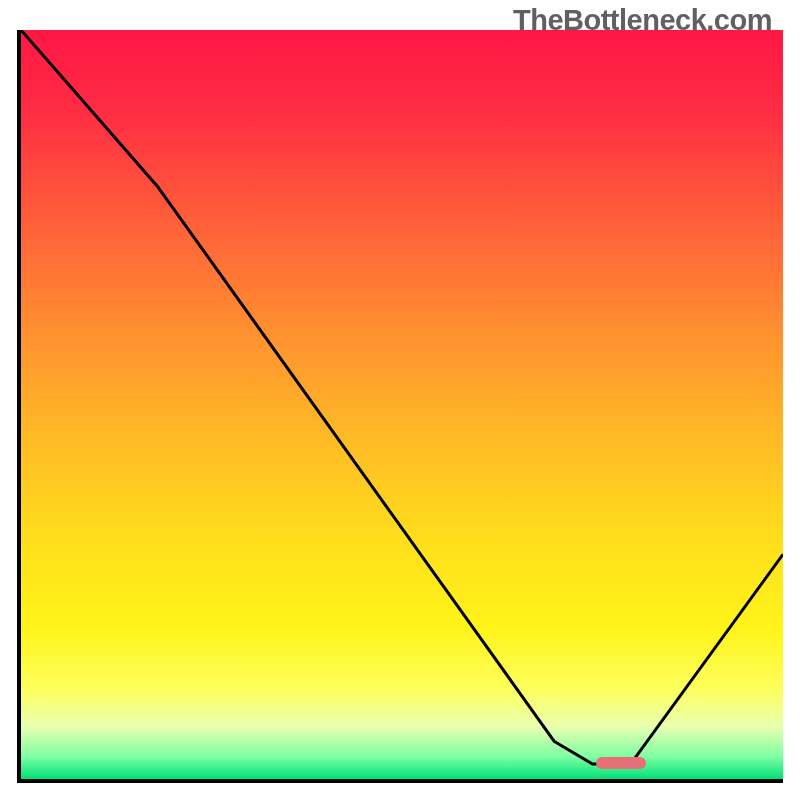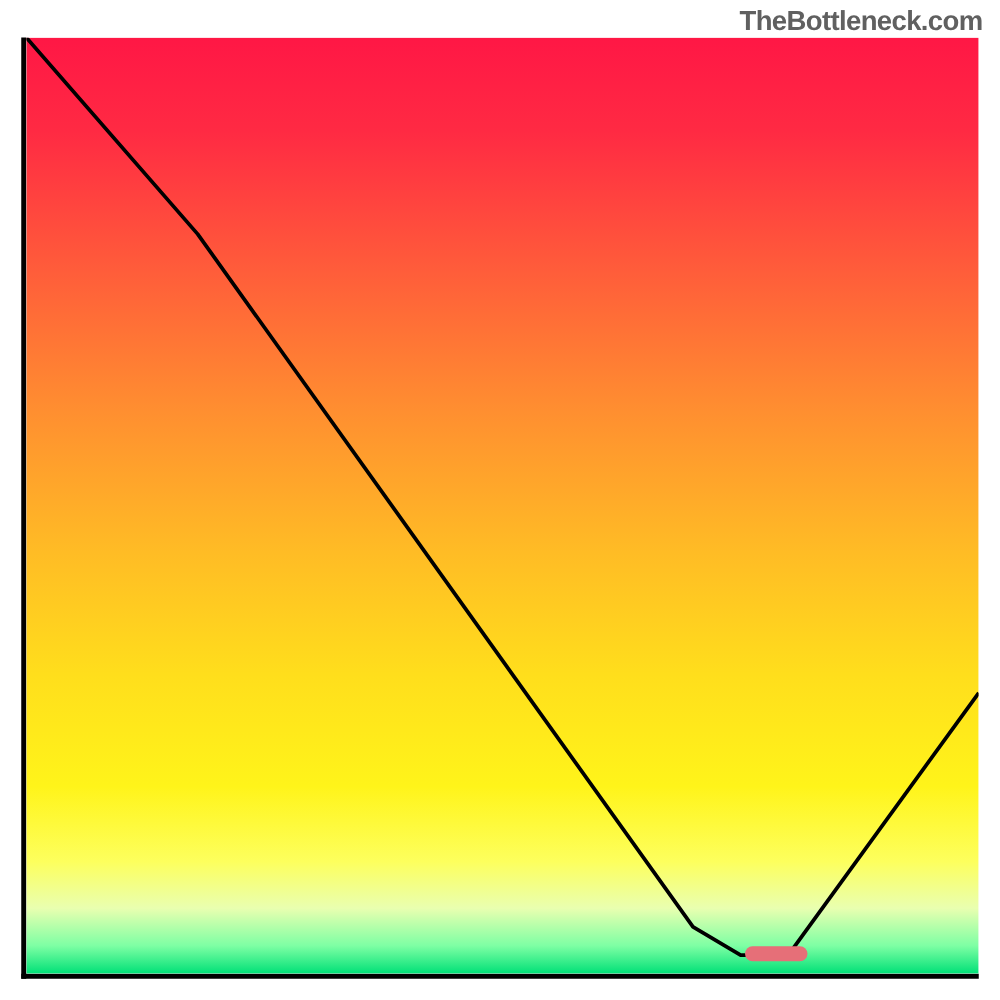--- a/index.html
+++ b/index.html
@@ -7,22 +7,22 @@
     padding: 0;
     width: 800px;
     height: 800px;
     background: #ffffff;
     font-family: Arial, Helvetica, sans-serif;
     position: relative;
   }
   .watermark {
     position: absolute;
     top: 4px;
-    right: 14px;
-    font-size: 22px;
+    right: 28px;
+    font-size: 29px;
     font-weight: bold;
     color: #606060;
     letter-spacing: -0.5px;
   }
   .plot-area {
     position: absolute;
     left: 17px;
     top: 30px;
     width: 766px;
     height: 753px;

